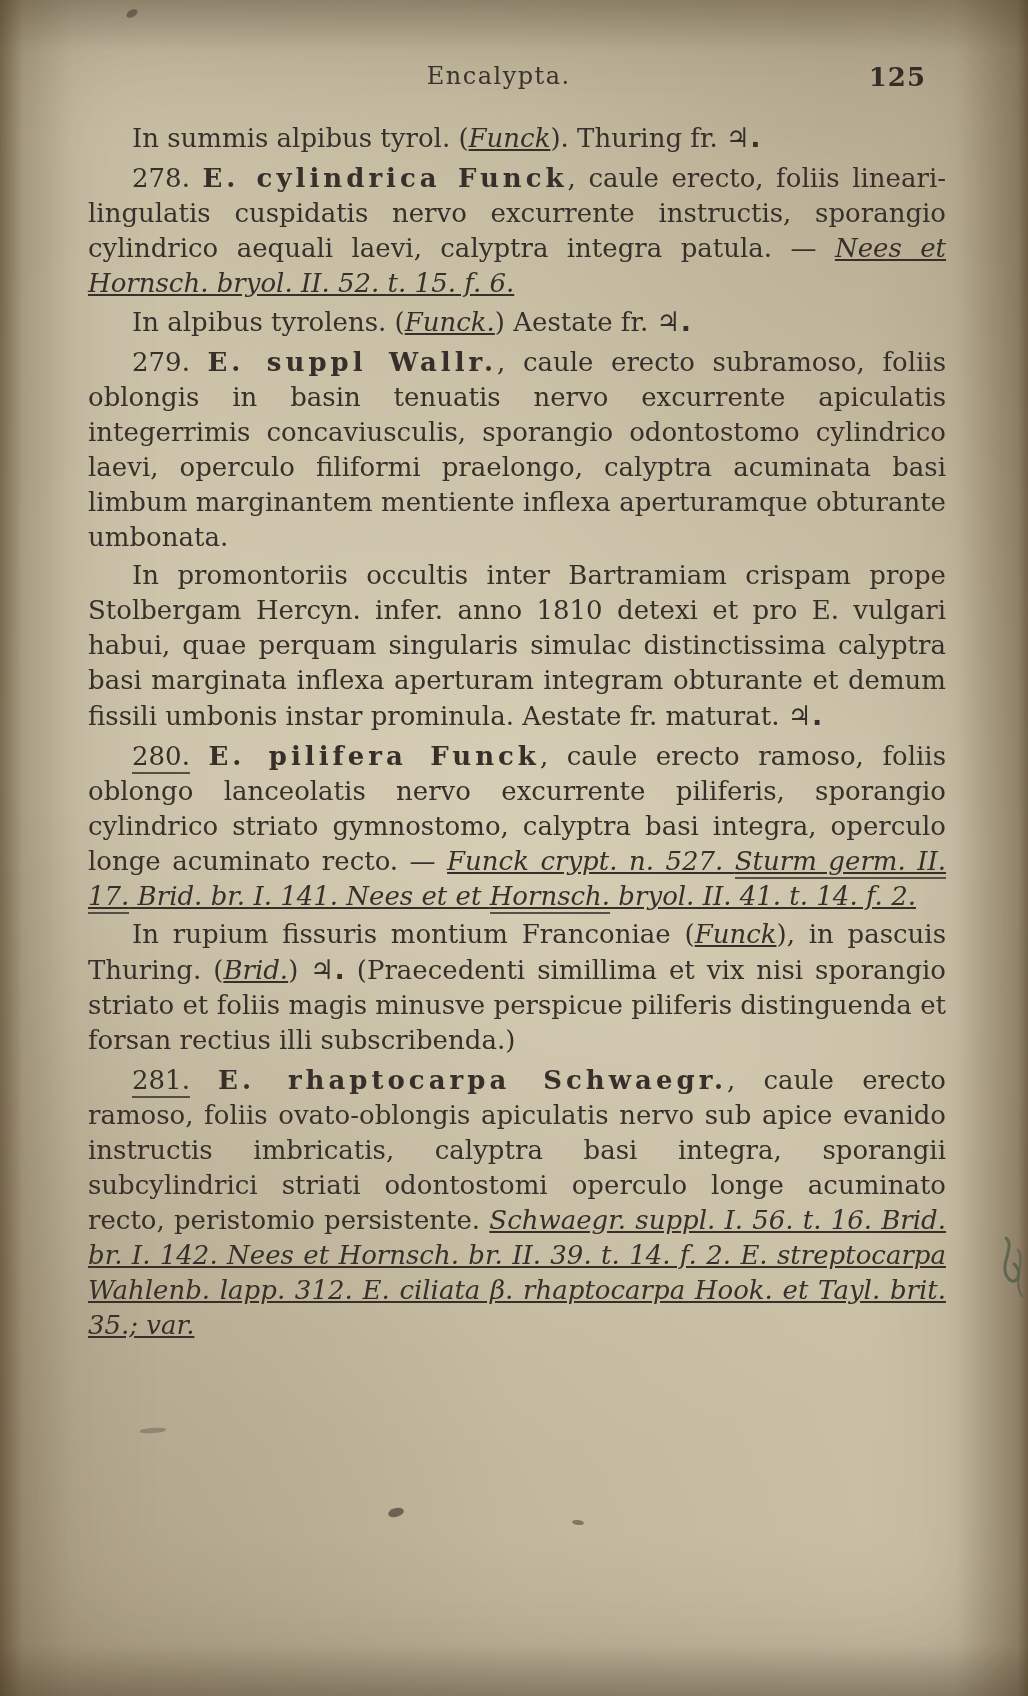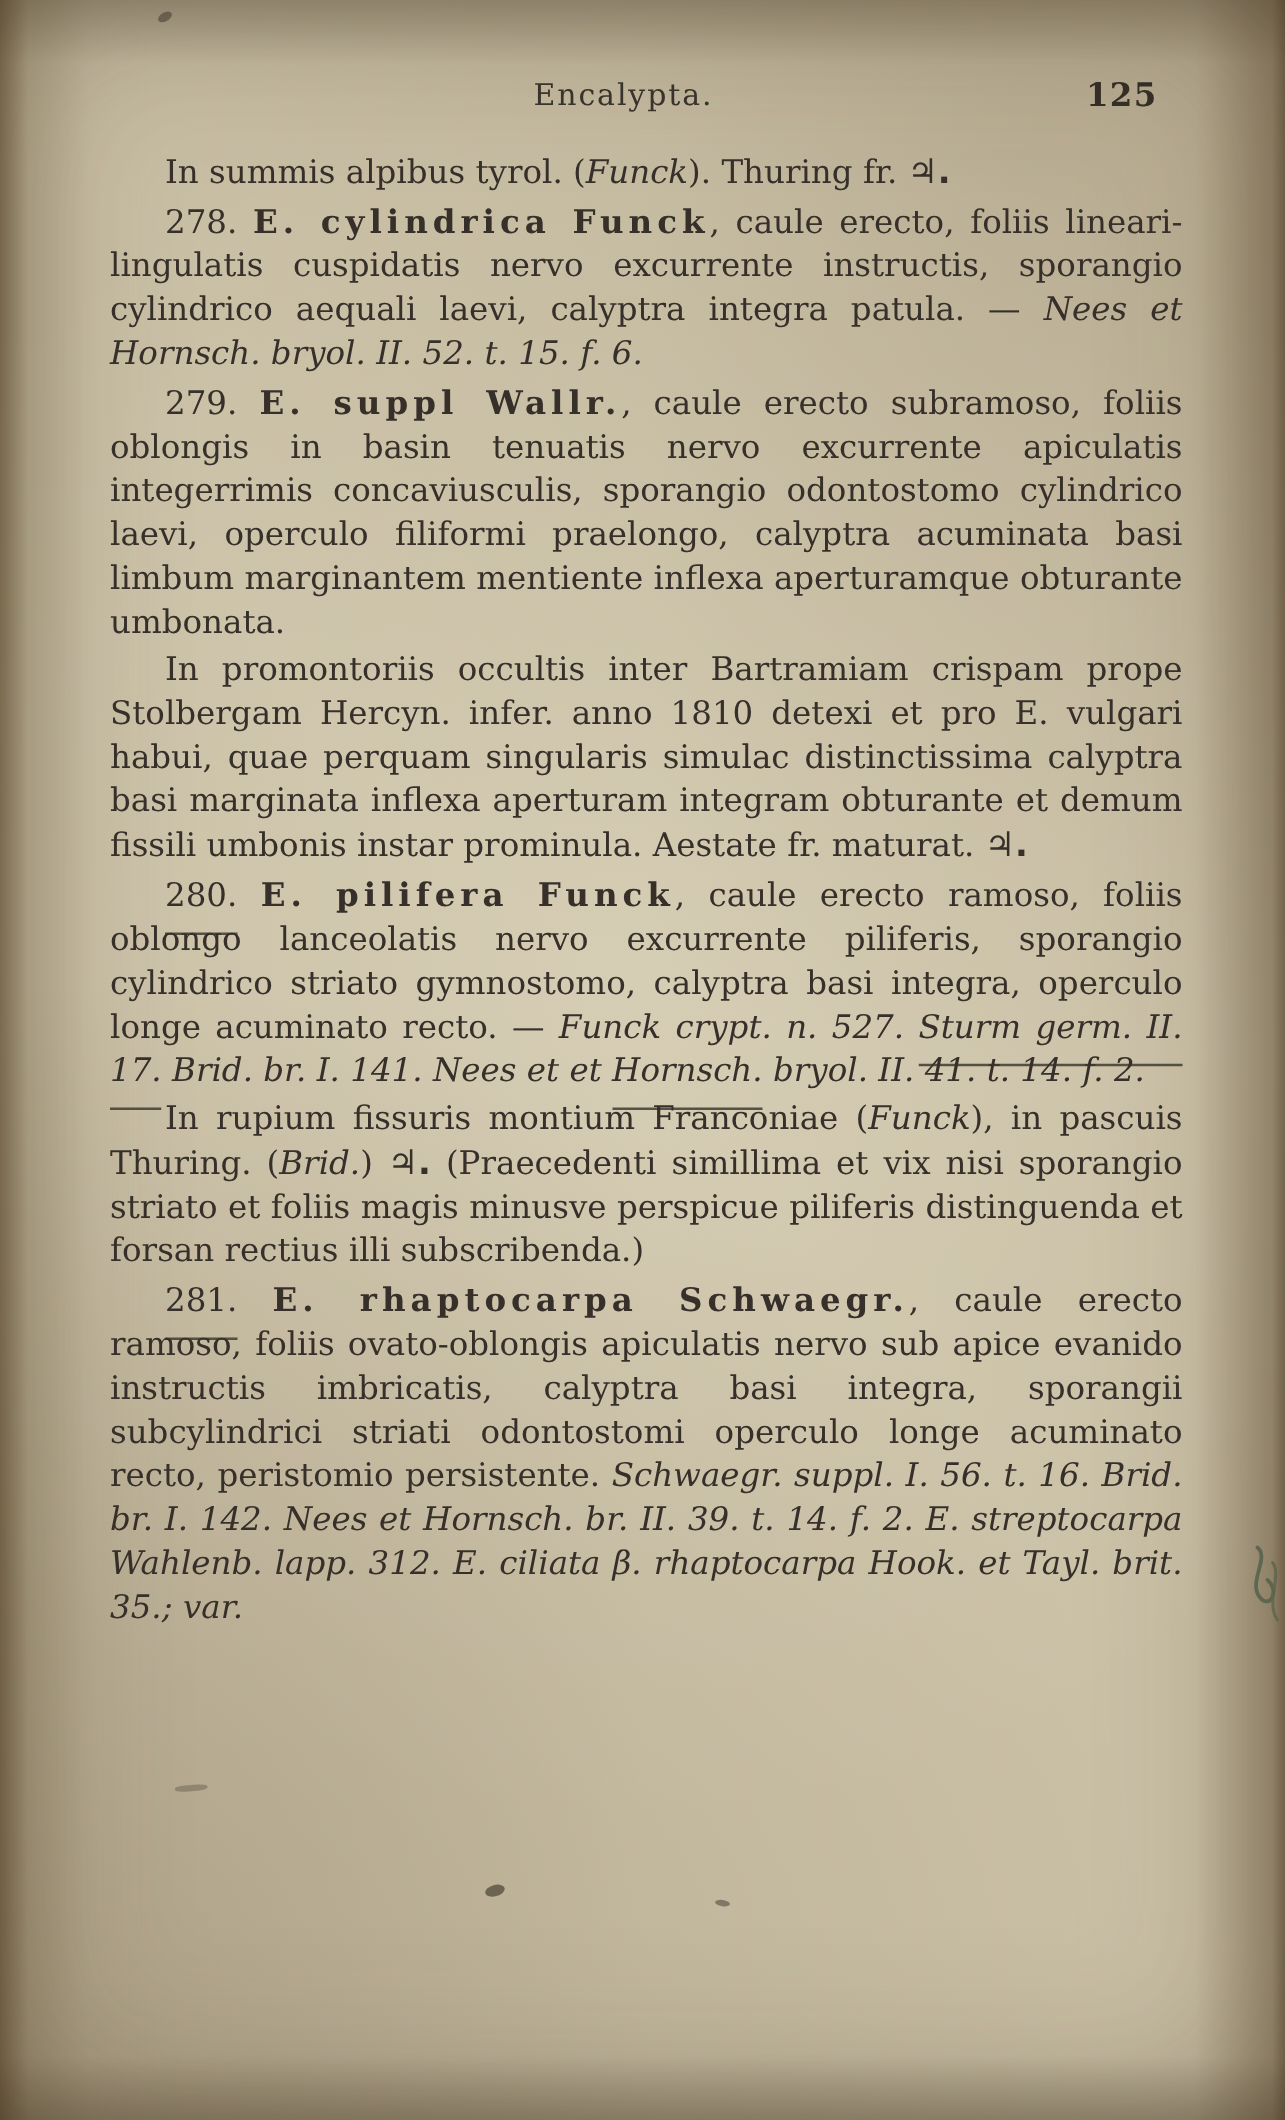--- a/index.html
+++ b/index.html
@@ -34,23 +34,23 @@
   }
   .body-text {
     position: absolute;
     left: 88px; top: 120px; width: 858px;
     font-size: 26px; line-height: 35px;
     text-align: justify;
     text-rendering: optimizeLegibility;
   }
   p.para { margin: 0 0 3px 0; text-indent: 44px; }
   p.entry { margin-top: 5px; }
-  .it  { font-style: italic; }
+  .it  { font-style: italic; text-decoration: underline; }
   .sp  { font-weight: bold; letter-spacing: 4px; }
-  .u   { border-bottom: 2px solid rgba(62,60,48,0.85); padding-bottom: 14px; }
+  .u   { border-bottom: 2px solid rgba(62,60,48,0.85); padding-bottom: 1px; }
   .sym { font-family: "DejaVu Sans", sans-serif; font-weight: bold; font-size: 27px; }
   .margin-mark { position: absolute; right: -6px; top: 1232px; width: 42px; height: 78px; opacity: .85; }
   .ink-smudge { position: absolute; border-radius: 50%; background: #4a4136; opacity: .7; }
   .smudge-a { left: 388px; top: 1508px; width: 16px; height: 9px; transform: rotate(-15deg); }
   .smudge-b { left: 572px; top: 1520px; width: 12px; height: 5px; transform: rotate(8deg); opacity:.55; }
   .smudge-c { left: 126px; top: 10px; width: 12px; height: 7px; transform: rotate(-30deg); opacity:.6; }
   .smudge-d { left: 140px; top: 1428px; width: 26px; height: 5px; border-radius: 40%; opacity: .35; transform: rotate(-4deg); }
 </style>
 </head>
 <body>
@@ -61,20 +61,21 @@
     <span class="running-title">Encalypta.</span>
     <span class="page-number">125</span>
   </div>
 
   <div class="body-text">
 
     <p class="para"><span>In summis alpibus tyrol. (</span><span class="it">Funck</span><span>). Thuring fr. </span><span class="sym">♃.</span></p>
 
     <p class="para entry"><span>278. </span><span class="sp">E. cylindrica Funck</span><span>, caule erecto, foliis lineari-lingulatis cuspidatis nervo excurrente instructis, sporangio cylindrico aequali laevi, calyptra integra patula. — </span><span class="it">Nees et Hornsch. bryol. II. 52. t. 15. f. 6.</span></p>
 
+    <p class="para"><span>In alpibus tyrolens. (</span><span class="it">Funck.</span><span>) Aestate fr. </span><span class="sym">♃.</span></p>
 
     <p class="para entry"><span>279. </span><span class="sp">E. suppl Wallr.</span><span>, caule erecto subramoso, foliis oblongis in basin tenuatis nervo excurrente apiculatis integerrimis concaviusculis, sporangio odontostomo cylindrico laevi, operculo filiformi praelongo, calyptra acuminata basi limbum marginantem mentiente inflexa aperturamque obturante umbonata.</span></p>
 
     <p class="para"><span>In promontoriis occultis inter Bartramiam crispam prope Stolbergam Hercyn. infer. anno 1810 detexi et pro E. vulgari habui, quae perquam singularis simulac distinctissima calyptra basi marginata inflexa aperturam integram obturante et demum fissili umbonis instar prominula. Aestate fr. maturat. </span><span class="sym">♃.</span></p>
 
     <p class="para entry"><span class="u">280.</span><span> </span><span class="sp">E. pilifera Funck</span><span>, caule erecto ramoso, foliis oblongo lanceolatis nervo excurrente piliferis, sporangio cylindrico striato gymnostomo, calyptra basi integra, operculo longe acuminato recto. — </span><span class="it">Funck crypt. n. 527. </span><span class="it u">Sturm germ. II. 17.</span><span class="it"> Brid. br. I. 141. Nees et et </span><span class="it u">Hornsch.</span><span class="it"> bryol. II. 41. t. 14. f. 2.</span></p>
 
     <p class="para"><span>In rupium fissuris montium Franconiae (</span><span class="it">Funck</span><span>), in pascuis Thuring. (</span><span class="it">Brid.</span><span>) </span><span class="sym">♃.</span><span> (Praecedenti simillima et vix nisi sporangio striato et foliis magis minusve perspicue piliferis distinguenda et forsan rectius illi subscribenda.)</span></p>
 
     <p class="para entry"><span class="u">281.</span><span> </span><span class="sp">E. rhaptocarpa Schwaegr.</span><span>, caule erecto ramoso, foliis ovato-oblongis apiculatis nervo sub apice evanido instructis imbricatis, calyptra basi integra, sporangii subcylindrici striati odontostomi operculo longe acuminato recto, peristomio persistente. </span><span class="it">Schwaegr. suppl. I. 56. t. 16. Brid. br. I. 142. Nees et Hornsch. br. II. 39. t. 14. f. 2. E. streptocarpa Wahlenb. lapp. 312. E. ciliata β. rhaptocarpa Hook. et Tayl. brit. 35.; var.</span></p>

